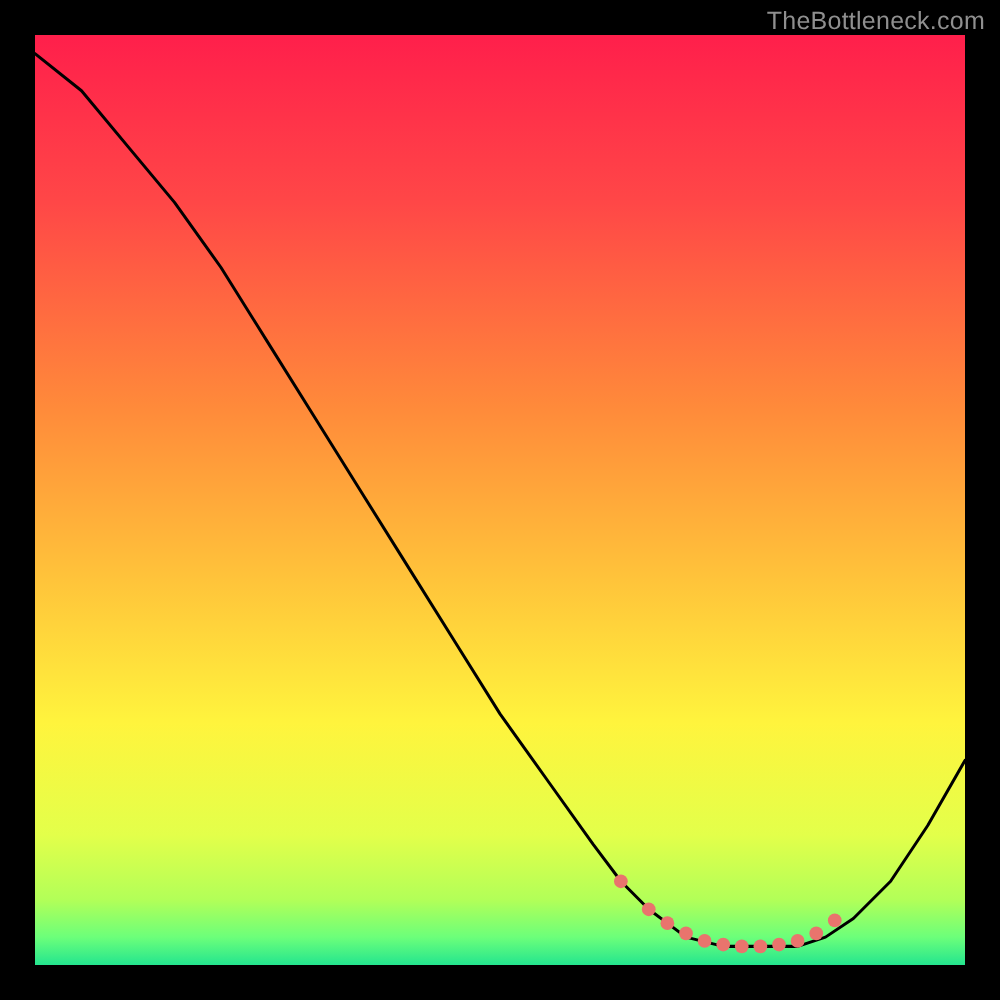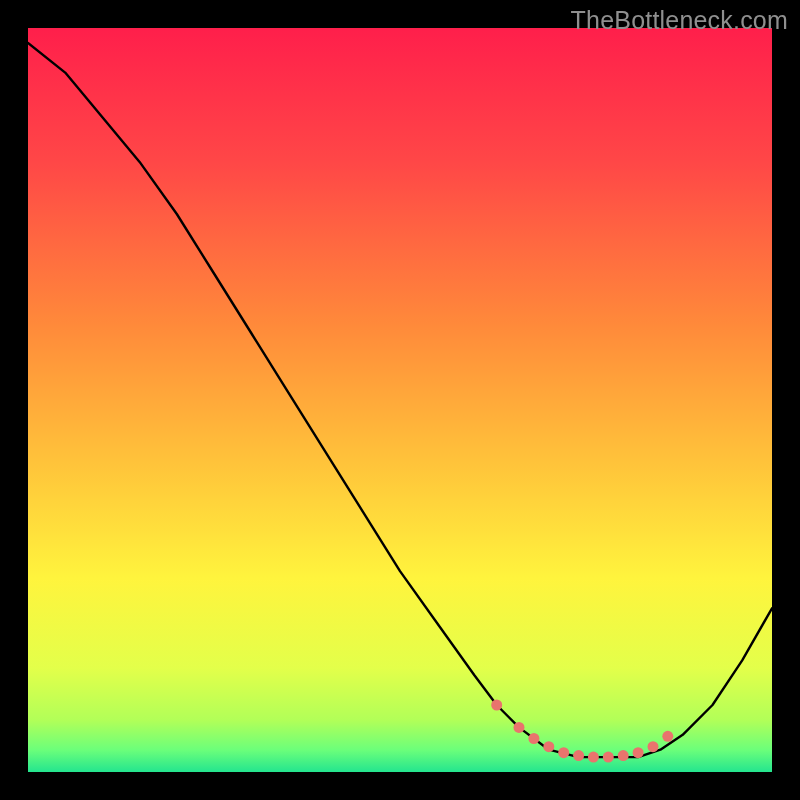--- a/index.html
+++ b/index.html
@@ -38,21 +38,21 @@
     left: 0;
     top: 0;
     width: 100%;
     height: 100%;
   }
   .watermark {
     position: absolute;
     top: 6px;
     right: 12px;
     font-family: Arial, Helvetica, sans-serif;
-    font-size: 25px;
+    font-size: 20px;
     font-weight: 400;
     color: #8f8f8f;
     letter-spacing: 0.2px;
   }
 </style>
 </head>
 <body>
 
 <div class="frame">
   <div class="plot">

